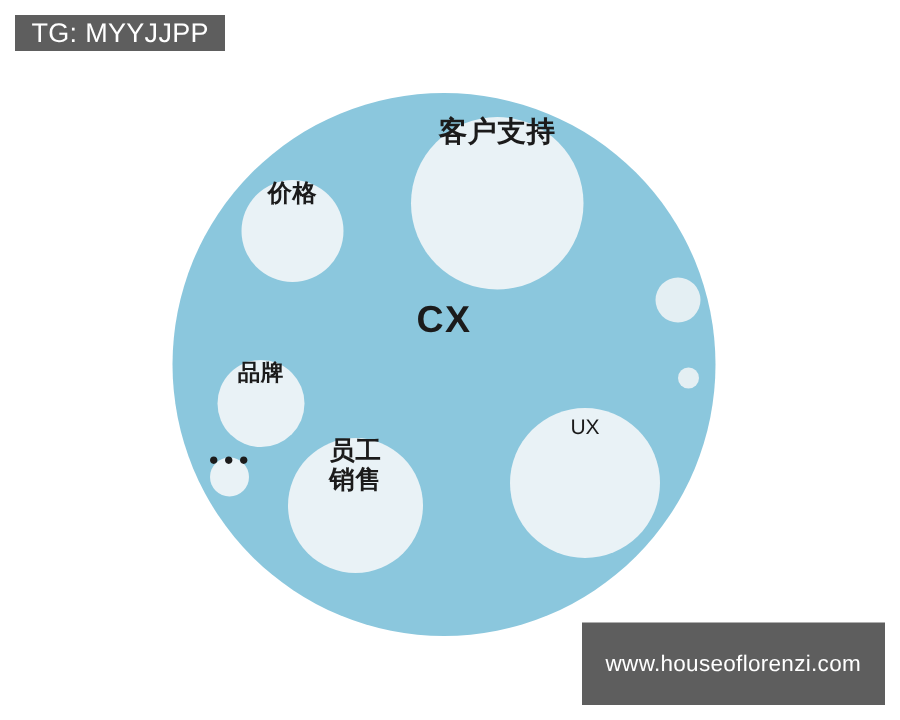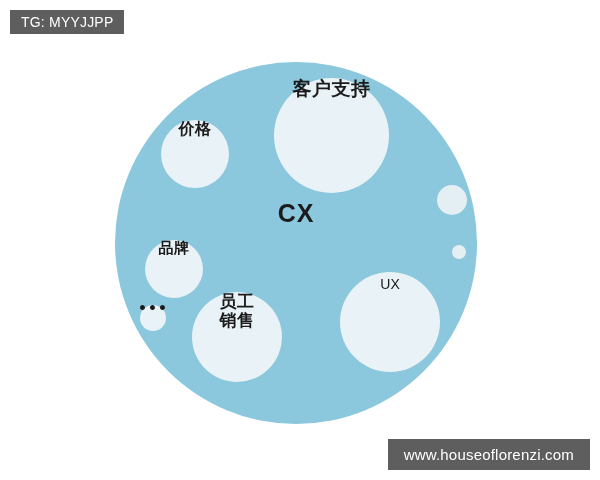--- a/index.html
+++ b/index.html
@@ -25,27 +25,27 @@
     white-space: nowrap;
     display: flex;
     align-items: center;
     justify-content: center;
   }
   #tag-top-left {
     left: 10px;
     top: 10px;
     height: 24px;
     padding: 0 11px;
-    font-size: 14px;
+    font-size: 18px;
   }
   #tag-bottom-right {
     right: 10px;
     bottom: 10px;
     height: 31px;
-    padding: 0 16px;
+    padding: 12px 16px;
     font-size: 15px;
   }
 
   
   #diagram-stage {
     position: absolute;
     left: 0;
     top: 0;
     width: 600px;
     height: 480px;

